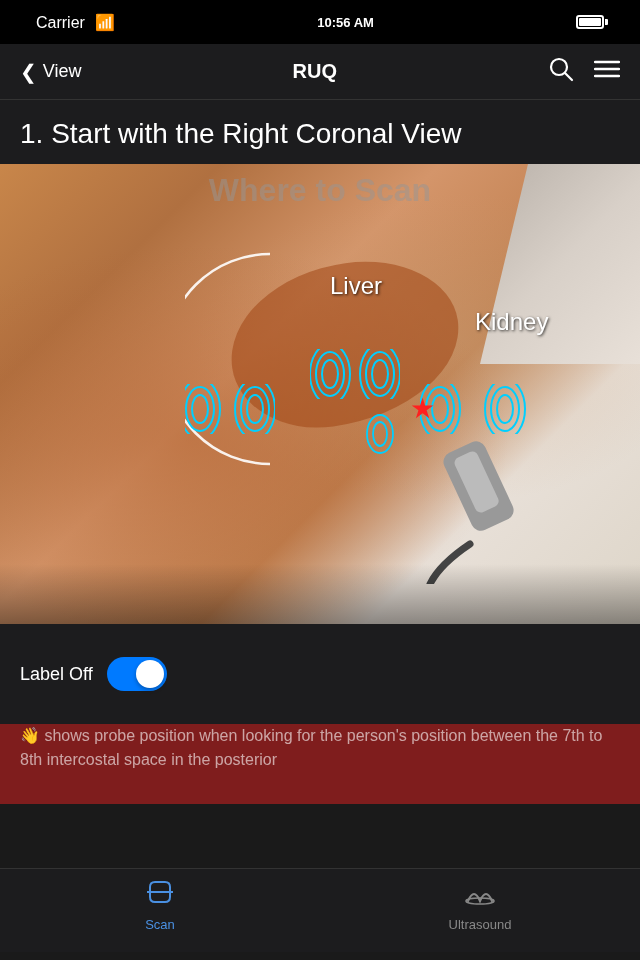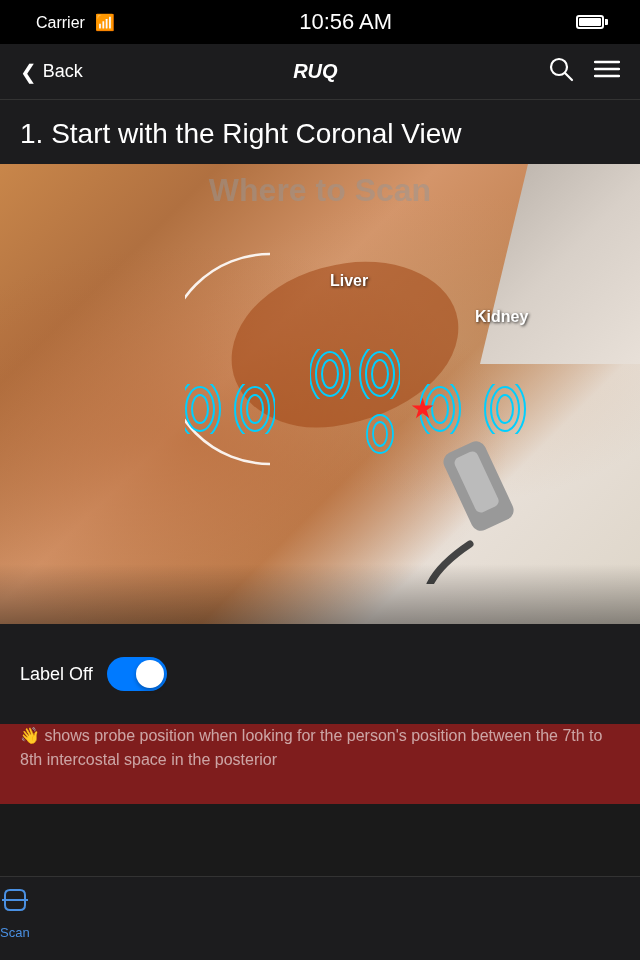--- a/index.html
+++ b/index.html
@@ -18,21 +18,21 @@
       background: #000;
       height: 44px;
       display: flex;
       align-items: center;
       justify-content: space-between;
       padding: 0 36px;
       color: #fff;
       font-size: 16px;
       font-weight: 500;
     }
-    .status-bar-center { font-size: 22px; font-weight: 400; }
+    .status-bar-center { font-size: 13px; font-weight: 700; }
     .status-bar-right { display: flex; align-items: center; gap: 6px; }
     .battery-icon {
       width: 28px; height: 14px;
       border: 2px solid #fff;
       border-radius: 3px;
       position: relative;
       display: inline-block;
     }
     .battery-icon::after {
       content: '';
@@ -72,21 +72,20 @@
     }
     .nav-back-chevron {
       font-size: 20px;
       color: #fff;
       margin-right: 2px;
     }
     .nav-title {
       color: #fff;
       font-size: 20px;
       font-weight: 600;
-      font-style: italic;
     }
     .nav-icons {
       display: flex;
       align-items: center;
       gap: 20px;
     }
     .nav-icon {
       color: #fff;
       font-size: 22px;
       cursor: pointer;
@@ -149,22 +148,22 @@
       color: rgba(150,150,150,0.5);
       font-size: 32px;
       font-weight: 700;
       pointer-events: none;
     }
 
     
     .organ-label {
       position: absolute;
       color: #fff;
-      font-size: 16px;
-      font-weight: 700;
+      font-size: 24px;
+      font-weight: 400;
       text-shadow: 1px 1px 3px rgba(0,0,0,0.8);
     }
 
     
     .red-marker {
       position: absolute;
       color: #ff2020;
       font-size: 28px;
     }
 
@@ -244,30 +243,29 @@
       color: rgba(255,255,255,0.6);
       font-size: 16px;
       line-height: 1.5;
       height: 80px;
       overflow: hidden;
     }
 
     
     .tab-bar {
       position: absolute;
-      bottom: 0;
+      bottom: 8px;
       left: 0;
       right: 0;
       height: 84px;
       background: #1c1c1e;
       border-top: 1px solid #333;
       display: flex;
       align-items: flex-start;
       padding-top: 10px;
-      flex-direction: column;
     }
     .tab-item {
       flex: 1;
       display: flex;
       flex-direction: column;
       align-items: center;
       gap: 5px;
       cursor: pointer;
     }
     .tab-icon {
@@ -297,21 +295,21 @@
   </div>
   <div class="status-bar-center">10:56 AM</div>
   <div class="status-bar-right">
     <div class="battery-icon"></div>
   </div>
 </div>
 
 <div class="nav-bar">
   <div class="nav-back">
     <span class="nav-back-chevron">❮</span>
-    <span>Back</span>
+    <span>View</span>
   </div>
   <div class="nav-title">RUQ</div>
   <div class="nav-icons">
     <span class="nav-icon">
       <svg width="26" height="26" viewBox="0 0 26 26" fill="none">
         <circle cx="11" cy="11" r="8" stroke="white" stroke-width="2.2"></circle>
         <line x1="17" y1="17" x2="24" y2="24" stroke="white" stroke-width="2.2" stroke-linecap="round"></line>
       </svg>
     </span>
     <span class="nav-icon">
@@ -430,13 +428,22 @@
 <div class="tab-bar">
   <div class="tab-item active">
     <span class="tab-icon">
       <svg width="28" height="26" viewBox="0 0 28 26" fill="none">
         <path d="M4 8 Q4 3 9 3 L19 3 Q24 3 24 8 L24 18 Q24 23 19 23 L9 23 Q4 23 4 18 Z" stroke="#4a90e2" stroke-width="2" fill="none"></path>
         <line x1="1" y1="13" x2="27" y2="13" stroke="#4a90e2" stroke-width="2"></line>
       </svg>
     </span>
     <span class="tab-label">Scan</span>
   </div>
+  <div class="tab-item">
+    <span class="tab-icon">
+      <svg width="32" height="26" viewBox="0 0 32 26" fill="none">
+        <path d="M4 22 Q10 8 16 22 Q22 8 28 22" stroke="#888" stroke-width="2.2" fill="none" stroke-linecap="round"></path>
+        <ellipse cx="16" cy="22" rx="14" ry="3" stroke="#888" stroke-width="1.5" fill="none"></ellipse>
+      </svg>
+    </span>
+    <span class="tab-label">Ultrasound</span>
+  </div>
 </div>
 
 </body></html>

